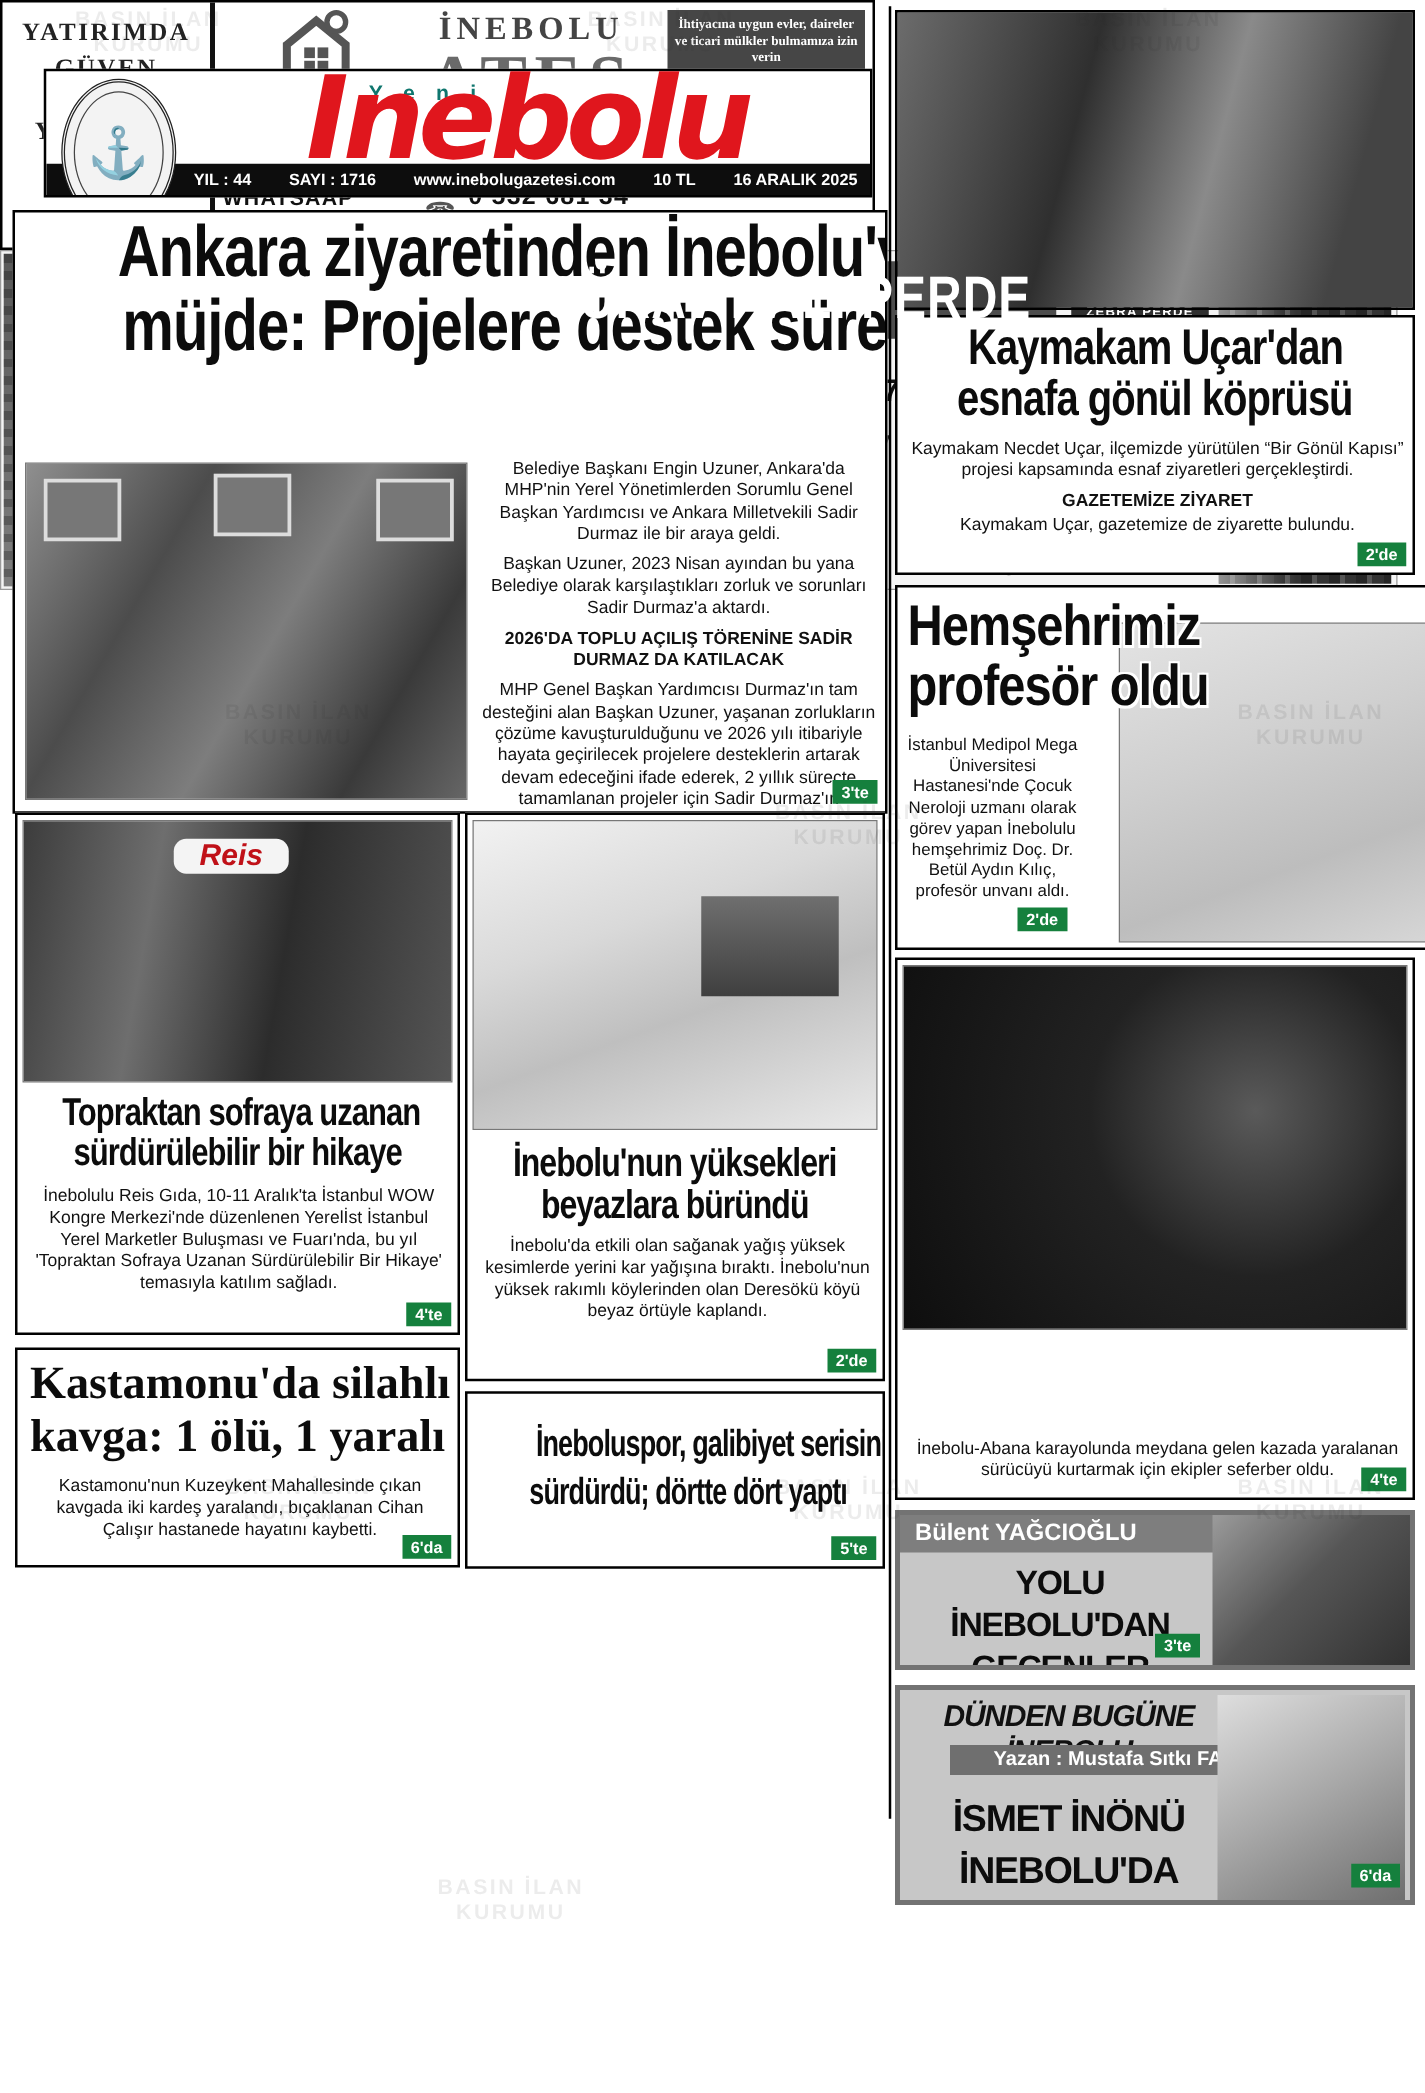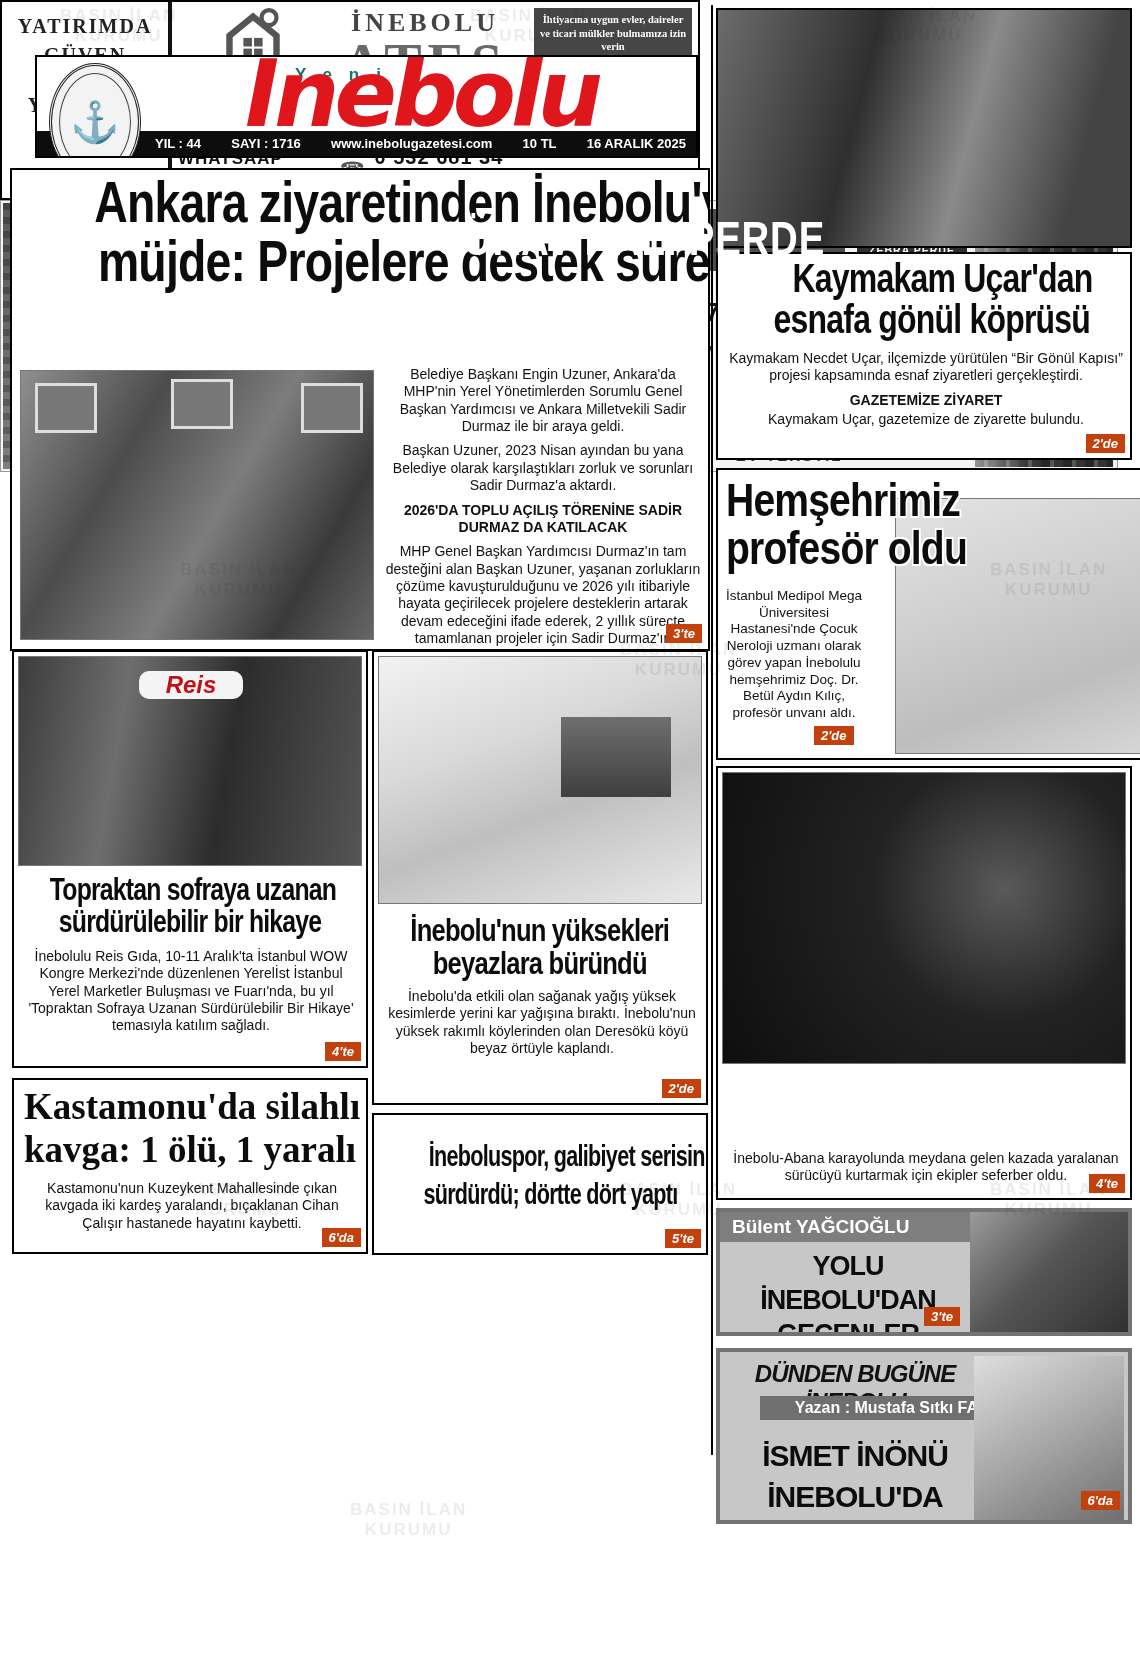--- a/index.html
+++ b/index.html
@@ -7,21 +7,21 @@
           font-family:"Liberation Sans", sans-serif; color:#111; overflow:hidden; }
 
   .box { position:absolute; background:#fff; border:2px solid #000; box-sizing:border-box; overflow:hidden; }
   .photo { position:absolute; box-sizing:border-box; border:1px solid #777; }
   .hl { font-weight:bold; color:#0c0c0c; text-align:center; line-height:1.02; letter-spacing:-1px; }
   .cond { display:inline-block; white-space:nowrap; transform:scaleX(0.8); transform-origin:50% 50%; }
   .condL { display:inline-block; white-space:nowrap; transform:scaleX(0.85); transform-origin:0 50%; }
   .body-text { font-size:14px; line-height:1.24; text-align:center; }
   .body-text p { margin:0 0 7px; }
   .subhead { font-weight:bold; }
-  .pageref { position:absolute; background:#c2410c; color:#fff; font-weight:bold; font-style:italic;
+  .pageref { position:absolute; background:#15803d; color:#fff; font-weight:bold; 
              font-size:13px; line-height:1; padding:3px 7px; z-index:6; }
 
   
   #masthead { left:35px; top:55px; width:663px; height:103px; }
   #emblem { position:absolute; left:12px; top:6px; width:86px; height:112px; border:3px double #222;
             border-radius:50%; background:#f3f3f3; z-index:5; display:flex; align-items:center;
             justify-content:center; font-size:40px; color:#222; }
   #emblem .inner-ring { position:absolute; inset:7px; border:1px solid #444; border-radius:50%; }
   #masthead-yeni { position:absolute; left:258px; top:8px; font-size:17px; font-weight:bold; letter-spacing:17px; color:#0f766e; }
   #masthead-title { position:absolute; left:112px; top:-16px; width:545px; text-align:center;
@@ -37,21 +37,21 @@
   #lead-photo { left:8px; top:200px; width:354px; height:270px;
                 background:linear-gradient(120deg,#8f8f8f 0%,#4c4c4c 30%,#7d7d7d 55%,#3a3a3a 80%,#666 100%); }
   #lead-photo .frame { position:absolute; width:56px; height:44px; border:3px solid #ddd; background:#777; }
   #lead-text { position:absolute; left:370px; top:196px; width:322px; }
   #lead-pageref { right:6px; bottom:6px; }
 
   
   #tr-photo-box { left:716px; top:8px; width:416px; height:240px; border:2px solid #000;
                   background:linear-gradient(105deg,#6c6c6c 0%,#2f2f2f 35%,#8a8a8a 60%,#444 85%); }
   #kaymakam-box { left:716px; top:252px; width:416px; height:208px; }
-  #kaymakam-headline { margin-top:4px; font-size:40px;text-align:right; }
+  #kaymakam-headline { margin-top:4px; font-size:40px; }
   #kaymakam-text { position:absolute; left:10px; top:96px; width:396px; }
   #kaymakam-pageref { right:5px; bottom:5px; }
 
   
   #prof-box { left:716px; top:468px; width:452px; height:292px; }
   #prof-photo { right:3px; top:28px; width:268px; height:256px;
                 background:linear-gradient(160deg,#e4e4e4 0%,#cfcfcf 40%,#bdbdbd 70%,#d8d8d8 100%); }
   #prof-headline { position:absolute; left:8px; top:6px; z-index:4; text-align:left; font-size:46px;
                    line-height:1.05; text-shadow:2px 2px 0 #fff,-2px -2px 0 #fff,2px -2px 0 #fff,-2px 2px 0 #fff; }
   #prof-text { position:absolute; left:8px; top:118px; width:136px; font-size:13.5px; }
@@ -85,21 +85,21 @@
                 background:linear-gradient(150deg,#dedede 0%,#a8a8a8 50%,#6f6f6f 100%); }
   #col2-pageref { right:8px; bottom:10px; }
 
   
   #v-divider { position:absolute; left:711px; top:5px; width:0; height:1450px; border-left:2px solid #000; }
 
   
   #reis-box { left:12px; top:650px; width:356px; height:418px; }
   #reis-photo { left:4px; top:4px; width:344px; height:210px;
                 background:linear-gradient(100deg,#3c3c3c 0%,#6e6e6e 30%,#2c2c2c 60%,#555 100%); }
-  #reis-label { position:absolute; left:120px; top:14px; width:104px; background:#f4f4f4; color:#c01118;
+  #reis-label { position:absolute; left:120px; top:14px; width:92px; background:#f4f4f4; color:#c01118;
                 border-radius:10px; text-align:center; font-weight:bold; font-style:italic; font-size:24px; }
   #reis-headline { position:absolute; top:222px; width:100%; font-size:31px; }
   #reis-text { position:absolute; left:8px; top:296px; width:338px; }
   #reis-pageref { right:5px; bottom:5px; }
 
   
   #snow-box { left:372px; top:650px; width:336px; height:455px; }
   #snow-photo { left:4px; top:4px; width:324px; height:248px;
                 background:linear-gradient(160deg,#f2f2f2 0%,#d9d9d9 35%,#bfbfbf 60%,#e9e9e9 100%); }
   #snow-photo .shed { position:absolute; right:30px; top:60px; width:110px; height:80px;

